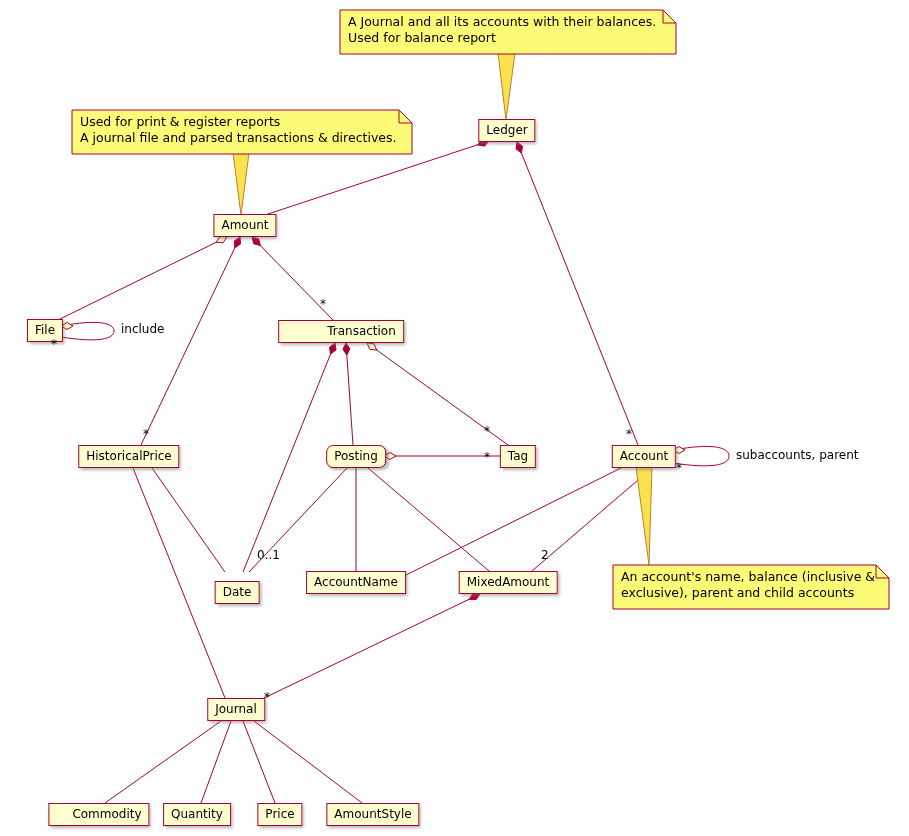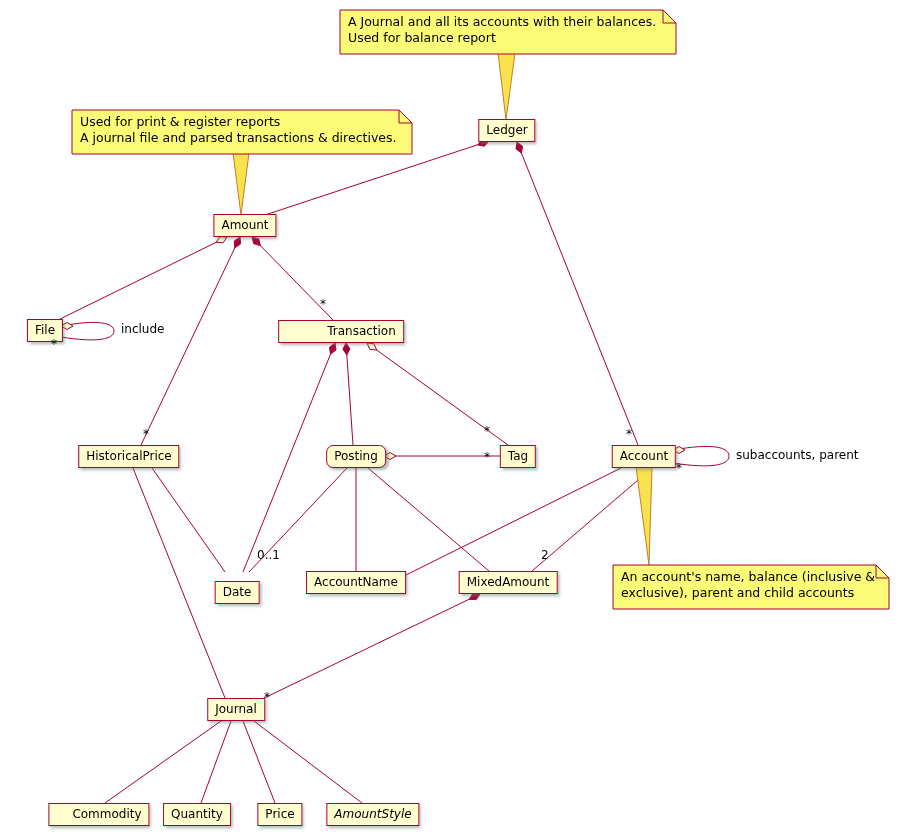--- a/index.html
+++ b/index.html
@@ -105,21 +105,21 @@
   <div class="clsbox" style="left:356px; top:445px;border-radius:7px;">Posting</div>
   <div class="clsbox" style="left:518px; top:445px;">Tag</div>
   <div class="clsbox" style="left:644px; top:445px;">Account</div>
   <div class="clsbox" style="left:237px; top:572px;margin-top:9px;">Date</div>
   <div class="clsbox" style="left:356px; top:571px;">AccountName</div>
   <div class="clsbox" style="left:508px; top:571px;">MixedAmount</div>
   <div class="clsbox" style="left:236px; top:698px;">Journal</div>
   <div class="clsbox" style="left:99px;  top:803px;padding-left:23px;">Commodity</div>
   <div class="clsbox" style="left:197px; top:803px;">Quantity</div>
   <div class="clsbox" style="left:280px; top:803px;">Price</div>
-  <div class="clsbox" style="left:373px; top:803px;font-style:italic;">AmountStyle</div>
+  <div class="clsbox" style="left:373px; top:803px;">AmountStyle</div>
 
   <div class="note-text" style="left:348px; top:14px;">
     <div>A Journal and all its accounts with their balances.</div>
     <div>Used for balance report</div>
   </div>
   <div class="note-text" style="left:80px; top:114px;">
     <div>Used for print &amp; register reports</div>
     <div>A journal file and parsed transactions &amp; directives.</div>
   </div>
   <div class="note-text" style="left:621px; top:569px;">

